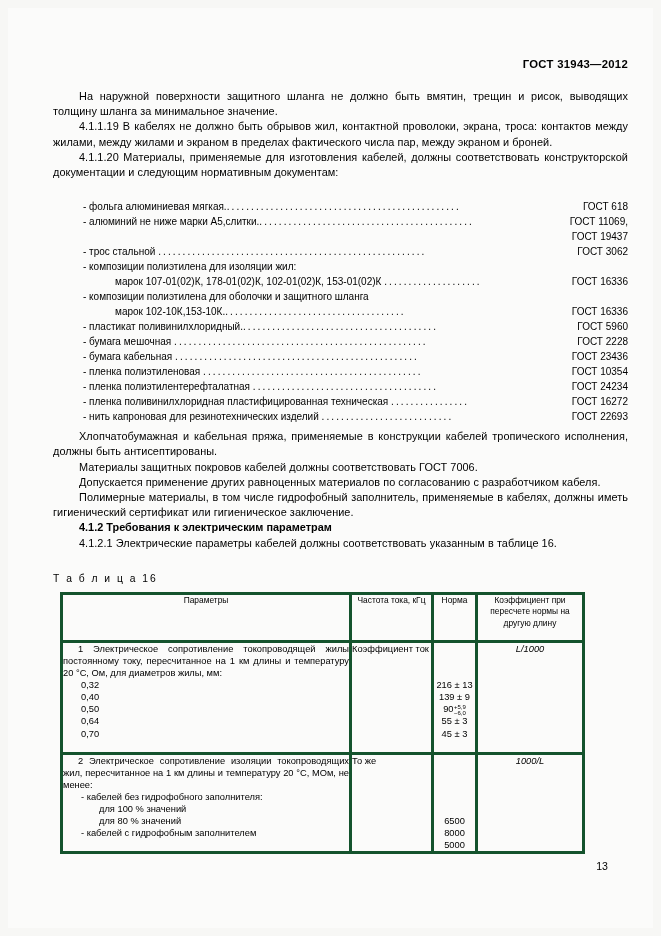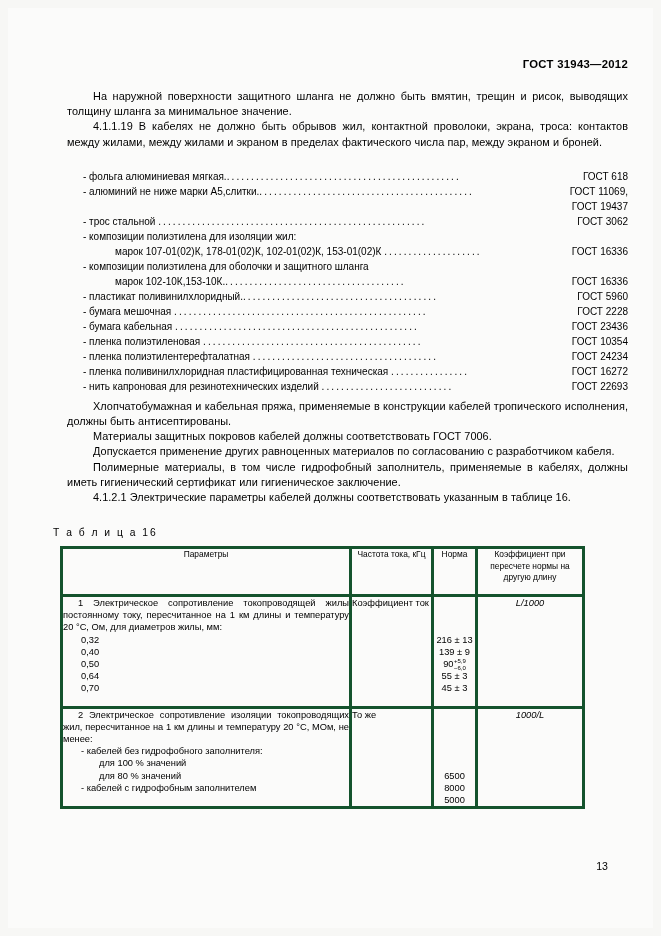--- a/index.html
+++ b/index.html
@@ -35,21 +35,21 @@
   }
   .header-line {
     text-align: right;
     font-size: 11.3px;
     font-weight: bold;
     letter-spacing: 0.3px;
     margin-bottom: 19px;
     padding-right: 0px;
   }
   p.body-text {
-    margin: 0 0 0 14px;
+    margin: 0 0 0 0;
     font-size: 10.9px;
     line-height: 15.2px;
     text-align: justify;
     text-indent: 26px;
     letter-spacing: 0.05px;
   }
   p.body-text.nojust { text-align: left; }
   p.sect-head {
     margin: 0;
     font-size: 10.9px;
@@ -163,20 +163,21 @@
 
 <div class="page">
 <div class="sheet">
 
   <div class="content">
 
     <div class="header-line">ГОСТ 31943—2012</div>
 
     <p class="body-text">На наружной поверхности защитного шланга не должно быть вмятин, трещин и рисок, выводящих толщину шланга за минимальное значение.</p>
     <p class="body-text">4.1.1.19 В кабелях не должно быть обрывов жил, контактной проволоки, экрана, троса: контактов между жилами, между жилами и экраном в пределах фактического числа пар, между экраном и броней.</p>
+    <p class="body-text">4.1.1.20 Материалы, применяемые для изготовления кабелей, должны соответствовать конструкторской документации и следующим нормативным документам:</p>
 
     <div class="mat-list" id="mat-list">
           <div class="mat-row"><span class="nm">- фольга алюминиевая мягкая.</span><span class="dots">................................................</span><span class="gost">ГОСТ 618</span></div>
           <div class="mat-row"><span class="nm">- алюминий не ниже марки А5,слитки.</span><span class="dots">............................................</span><span class="gost">ГОСТ 11069,</span></div>
           <div class="mat-row cont"><span class="nm"></span><span class="gost">ГОСТ 19437</span></div>
           <div class="mat-row"><span class="nm">- трос стальной </span><span class="dots">.......................................................</span><span class="gost">ГОСТ 3062</span></div>
           <div class="mat-row"><span class="nm">- композиции полиэтилена для изоляции жил:</span></div>
           <div class="mat-row indent2"><span class="nm">марок 107-01(02)К, 178-01(02)К, 102-01(02)К, 153-01(02)К </span><span class="dots">....................</span><span class="gost">ГОСТ 16336</span></div>
           <div class="mat-row"><span class="nm">- композиции полиэтилена для оболочки и защитного шланга</span></div>
           <div class="mat-row indent2"><span class="nm">марок 102-10К,153-10К.</span><span class="dots">.....................................</span><span class="gost">ГОСТ 16336</span></div>
@@ -186,20 +187,21 @@
           <div class="mat-row"><span class="nm">- пленка полиэтиленовая </span><span class="dots">.............................................</span><span class="gost">ГОСТ 10354</span></div>
           <div class="mat-row"><span class="nm">- пленка полиэтилентерефталатная </span><span class="dots">......................................</span><span class="gost">ГОСТ 24234</span></div>
           <div class="mat-row"><span class="nm">- пленка поливинилхлоридная пластифицированная техническая </span><span class="dots">................</span><span class="gost">ГОСТ 16272</span></div>
           <div class="mat-row"><span class="nm">- нить капроновая для резинотехнических изделий </span><span class="dots">...........................</span><span class="gost">ГОСТ 22693</span></div>
         </div>
 
     <p class="body-text">Хлопчатобумажная и кабельная пряжа, применяемые в конструкции кабелей тропического исполнения, должны быть антисептированы.</p>
     <p class="body-text nojust">Материалы защитных покровов кабелей должны соответствовать ГОСТ 7006.</p>
     <p class="body-text">Допускается применение других равноценных материалов по согласованию с разработчиком кабеля.</p>
     <p class="body-text">Полимерные материалы, в том числе гидрофобный заполнитель, применяемые в кабелях, должны иметь гигиенический сертификат или гигиеническое заключение.</p>
+    <p class="sect-head">4.1.2 Требования к электрическим параметрам</p>
     <p class="body-text nojust">4.1.2.1 Электрические параметры кабелей должны соответствовать указанным в таблице 16.</p>
 
     <div class="tbl-caption">Т а б л и ц а  16</div>
 
     <table class="gost-table">
       <colgroup>
         <col style="width:289px">
         <col style="width:82px">
         <col style="width:44px">
         <col style="width:107px">

